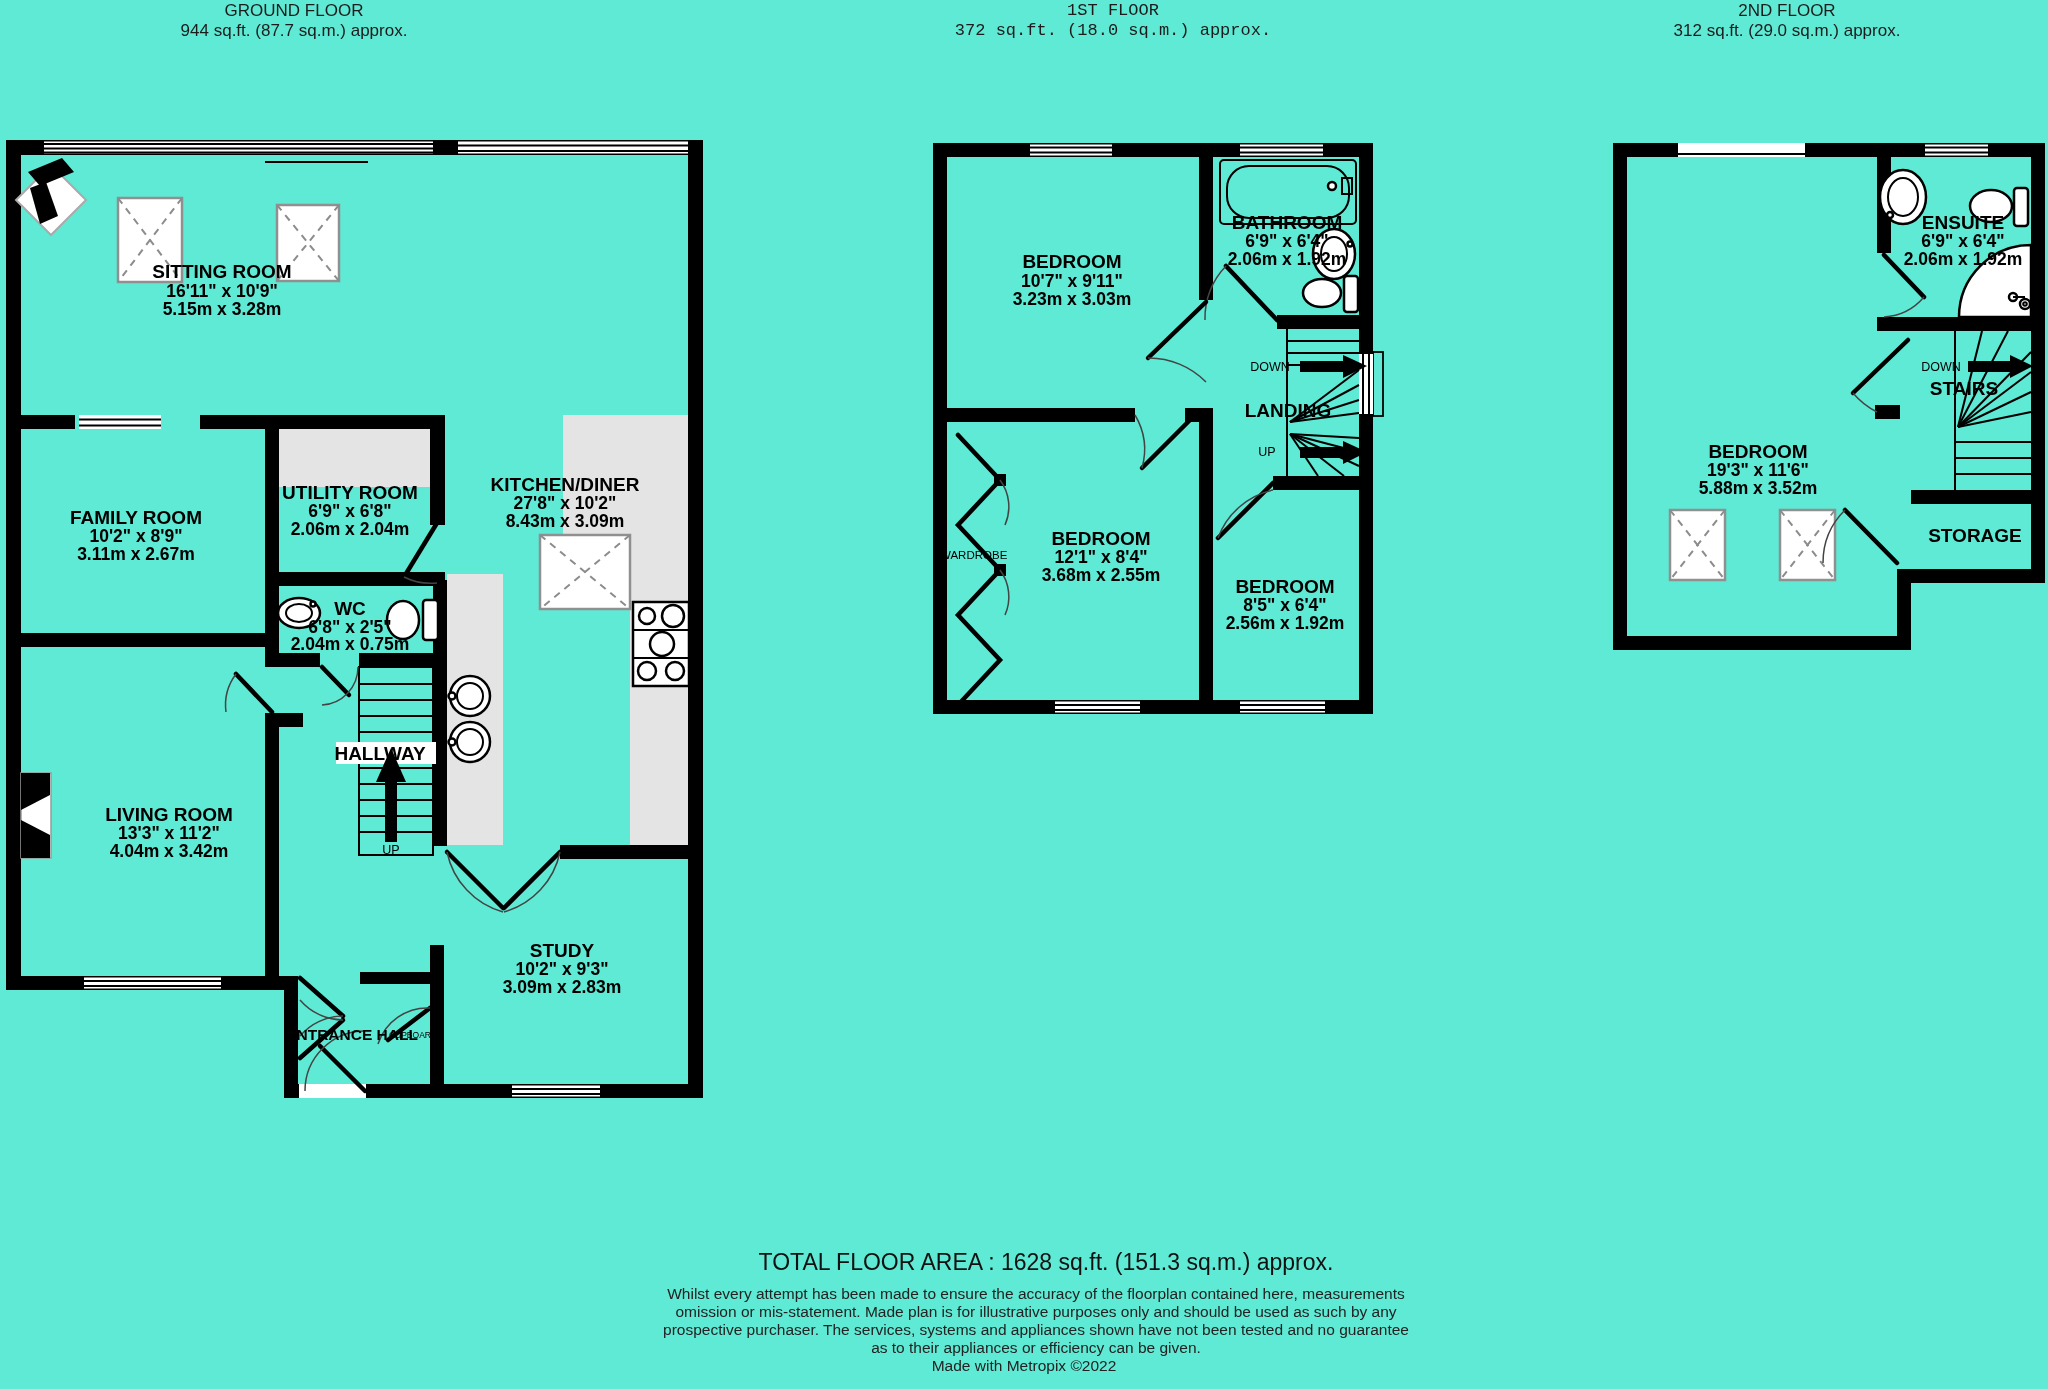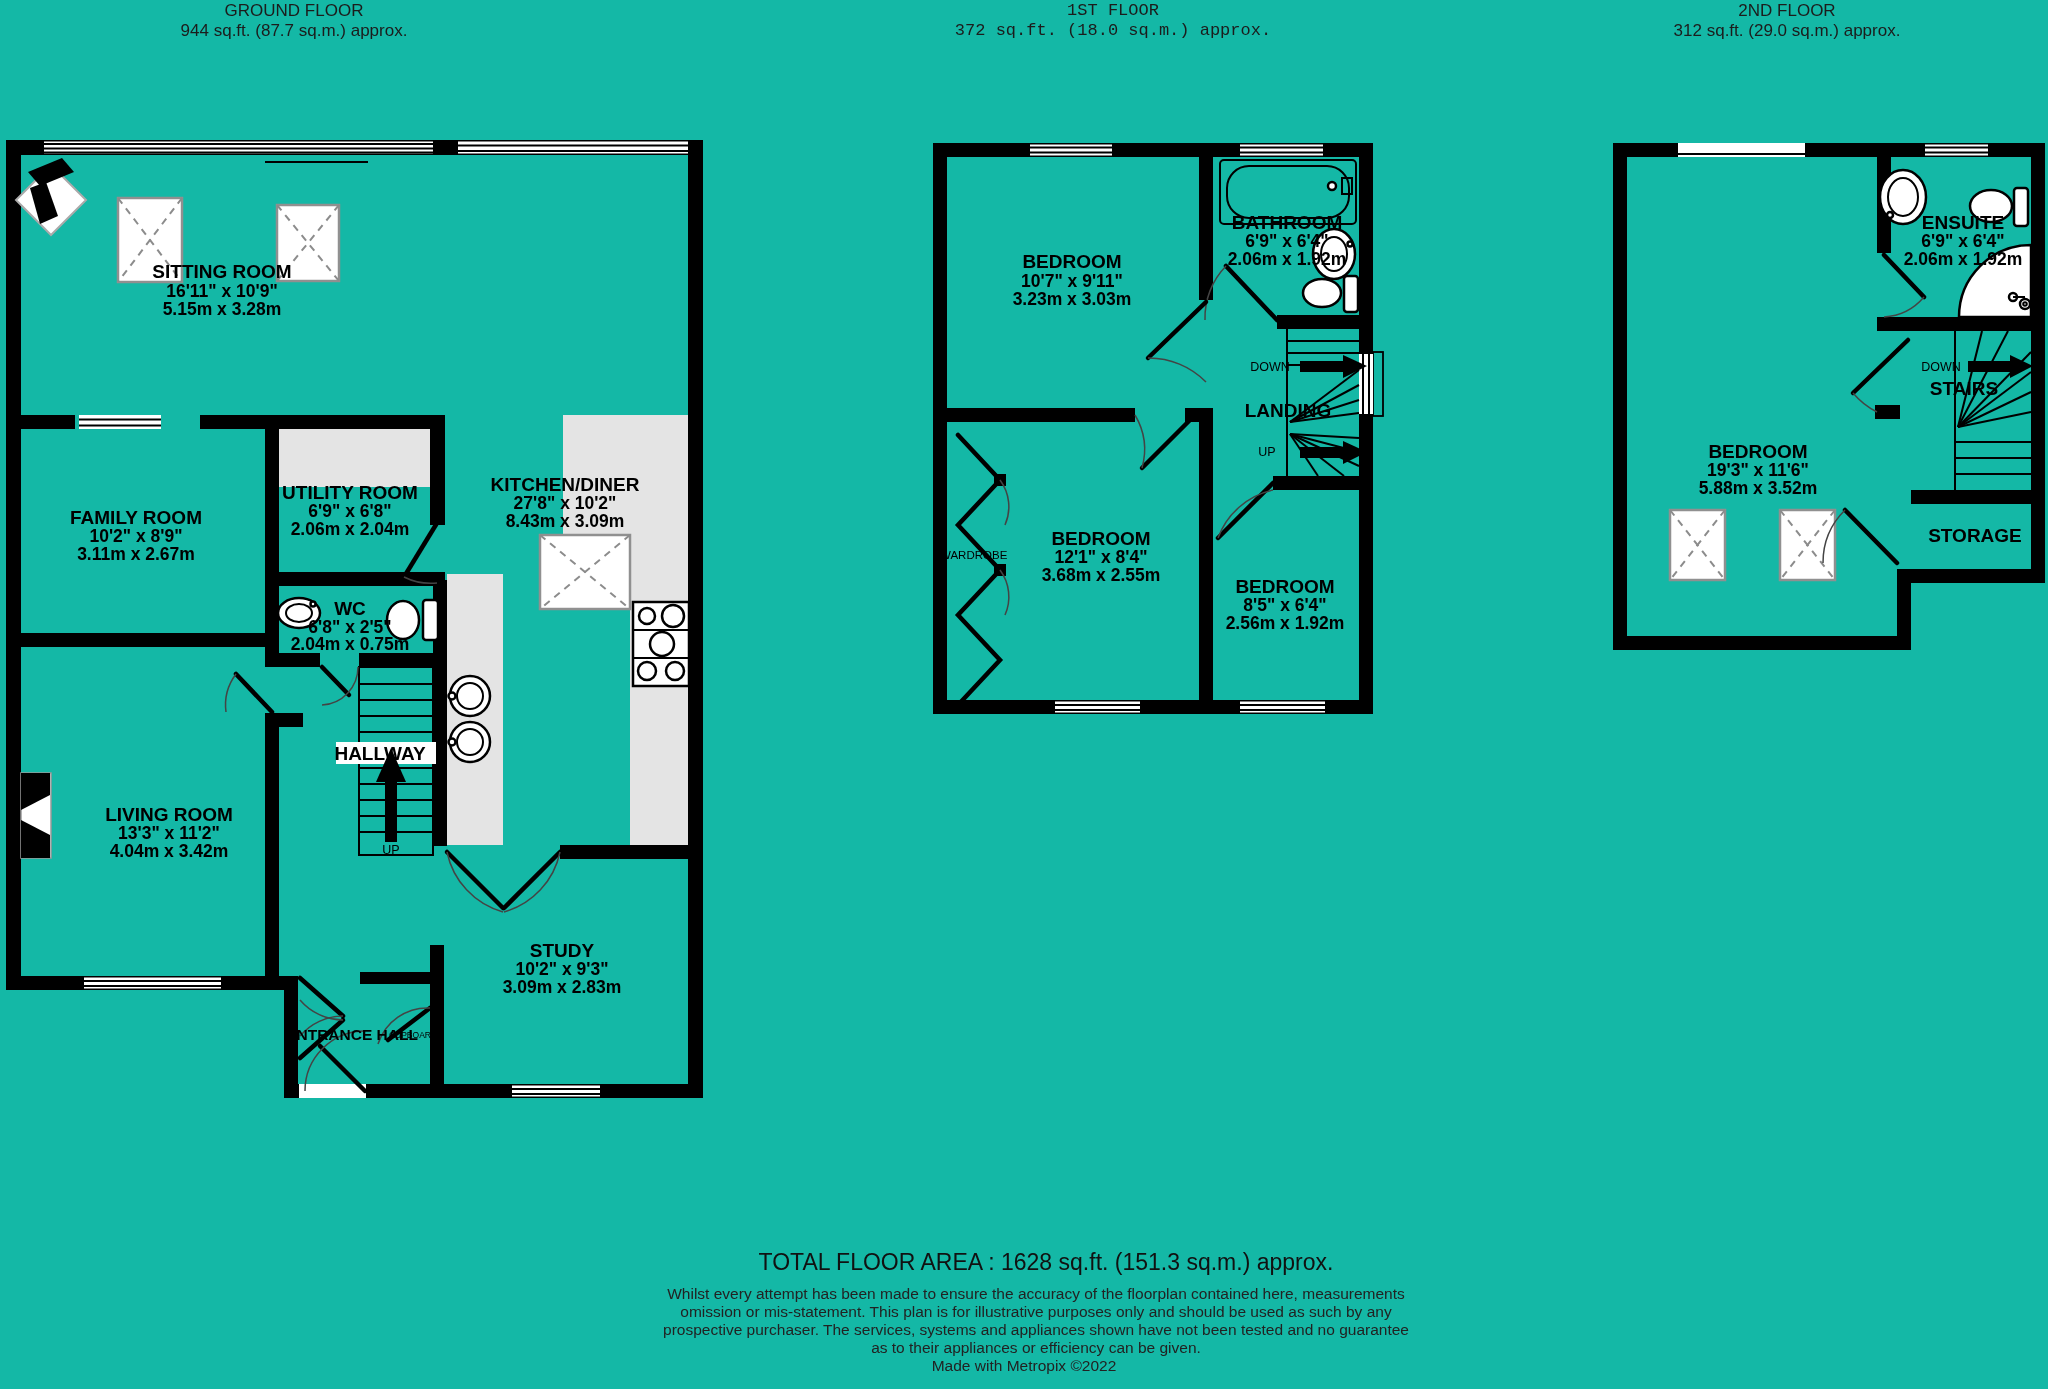--- a/index.html
+++ b/index.html
@@ -1,17 +1,17 @@
 <!DOCTYPE html>
 <html><head>
 <meta charset="utf-8">
 <title>Floorplan</title>
 <style>
   html,body{margin:0;padding:0;background:#fff;}
-  #page{position:relative;width:2048px;height:1389px;background:#14b8a6;overflow:hidden;
+  #page{position:relative;width:2048px;height:1389px;background:#5eead4;overflow:hidden;
         font-family:"Liberation Sans",sans-serif;}
   .fheader{position:absolute;top:1px;width:480px;text-align:center;color:#1c1c1c;
            font-size:17px;line-height:20px;}
   #footer{position:absolute;left:0;top:1249px;width:100%;text-align:center;color:#111;}
   #footer .total{font-size:23px;margin-bottom:9px;padding-left:44px;}
   #footer .dline{font-size:15.5px;line-height:18px;color:#222;margin-left:24px;}
   #footer .credit{font-size:15.5px;line-height:18px;color:#222;}
   svg{position:absolute;left:0;top:0;}
   .w{fill:#000;}
   .shade{fill:#e4e4e4;}
@@ -408,19 +408,19 @@
         <text class="small" x="1941" y="371" text-anchor="end">DOWN</text>
         <text class="big" x="1964" y="395">STAIRS</text>
         <text class="big" x="1975" y="542">STORAGE</text>
       </g>
     </g>
   </svg>
 
   <div id="footer">
     <div class="total">TOTAL FLOOR AREA : 1628 sq.ft. (151.3 sq.m.) approx.</div>
     <div class="dline">Whilst every attempt has been made to ensure the accuracy of the floorplan contained here, measurements</div>
-    <div class="dline">omission or mis-statement. This plan is for illustrative purposes only and should be used as such by any</div>
+    <div class="dline">omission or mis-statement. Made plan is for illustrative purposes only and should be used as such by any</div>
     <div class="dline">prospective purchaser. The services, systems and appliances shown have not been tested and no guarantee</div>
     <div class="dline">as to their appliances or efficiency can be given.</div>
     <div class="credit">Made with Metropix ©2022</div>
   </div>
 
 </div>
 
 </body></html>

